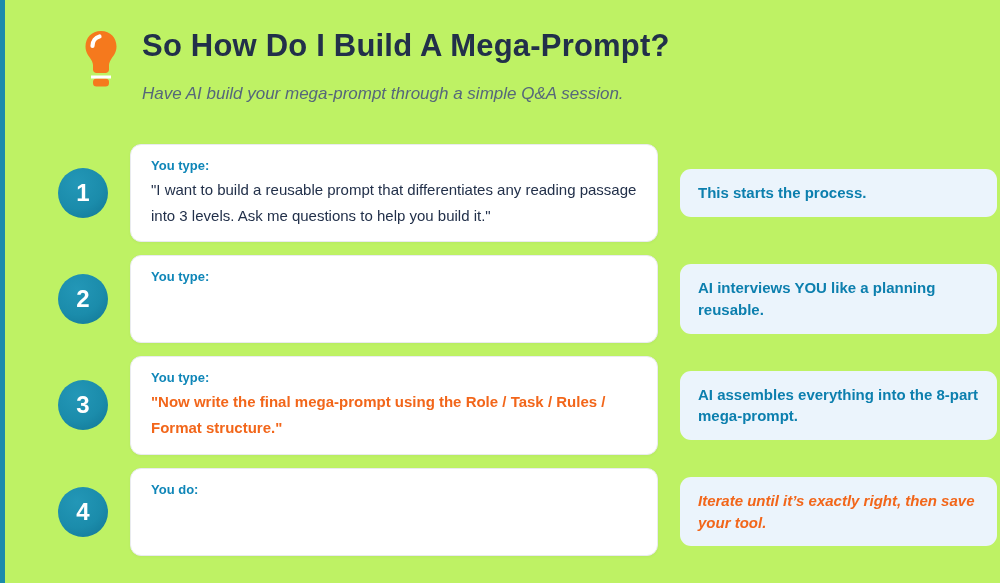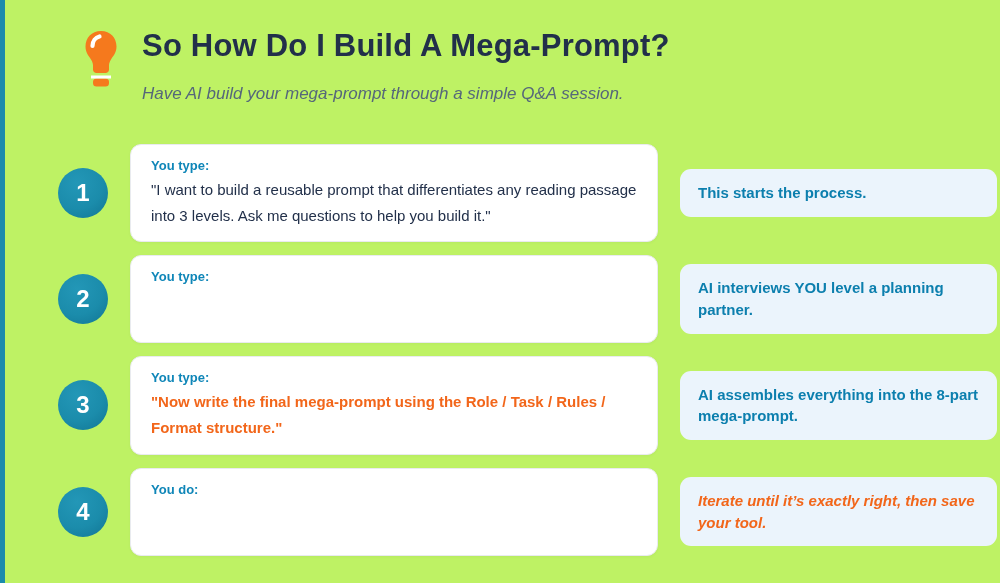--- a/index.html
+++ b/index.html
@@ -134,21 +134,21 @@
         <div class="card-body">"I want to build a reusable prompt that differentiates any reading passage into 3 levels. Ask me questions to help you build it."</div>
       </div>
       <div class="callout">This starts the process.</div>
     </div>
 
     <div class="row">
       <div class="num-circle">2</div>
       <div class="card">
         <div class="card-label">You type:</div>
       </div>
-      <div class="callout">AI interviews YOU level a planning partner.</div>
+      <div class="callout">AI interviews YOU like a planning reusable.</div>
     </div>
 
     <div class="row">
       <div class="num-circle">3</div>
       <div class="card">
         <div class="card-label">You type:</div>
         <div class="card-body orange">"Now write the final mega-prompt using the Role / Task / Rules / Format structure."</div>
       </div>
       <div class="callout">AI assembles everything into the 8-part mega-prompt.</div>
     </div>

